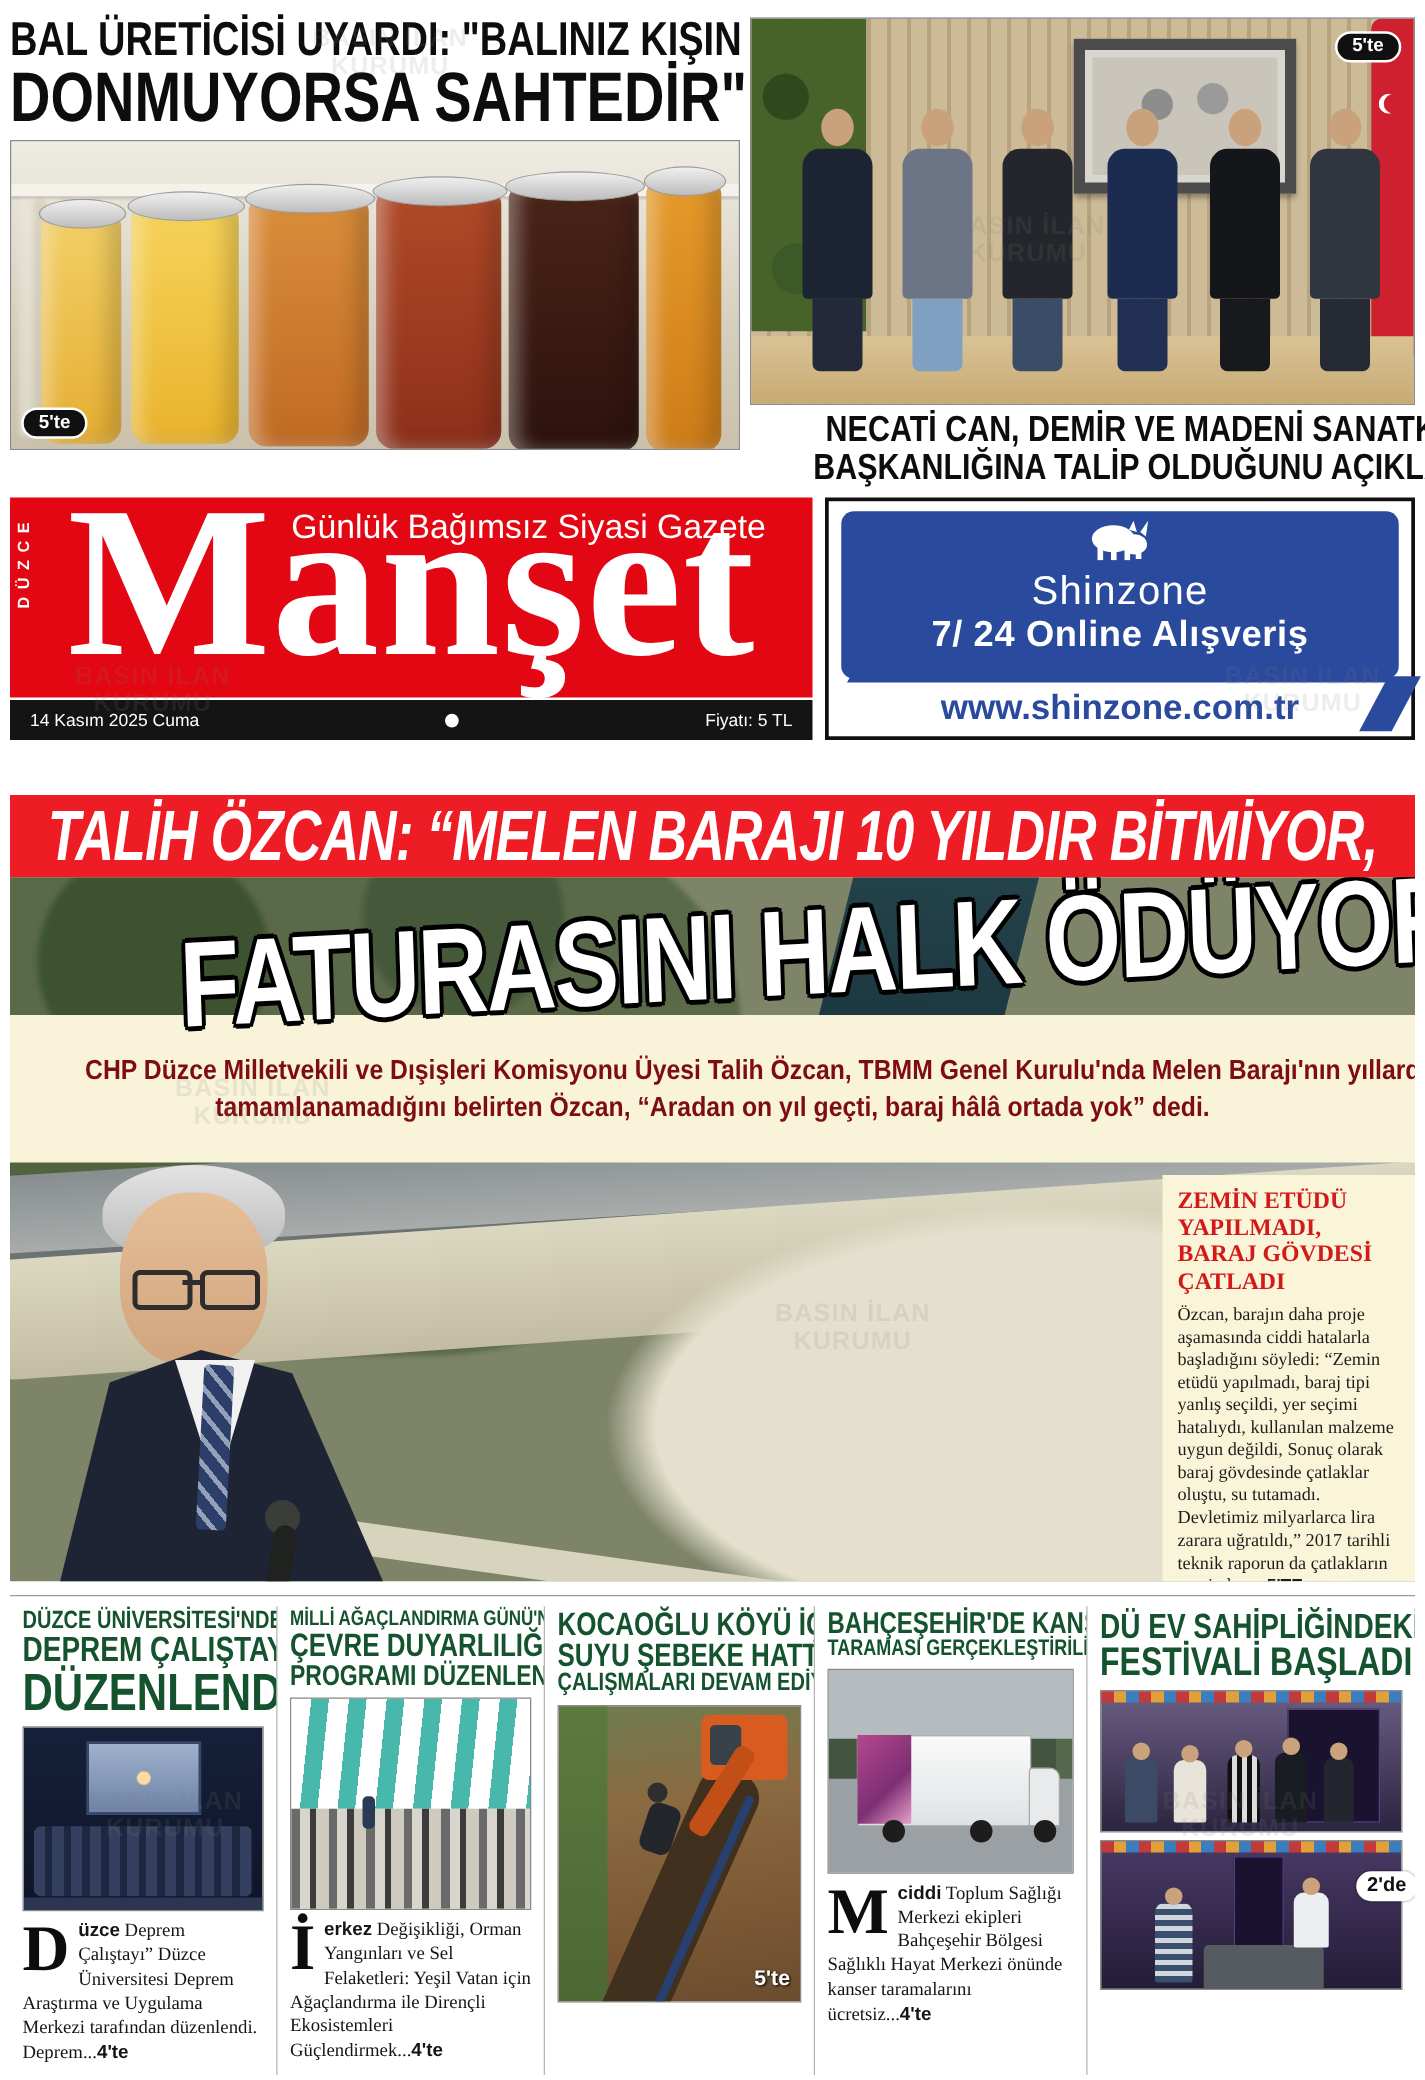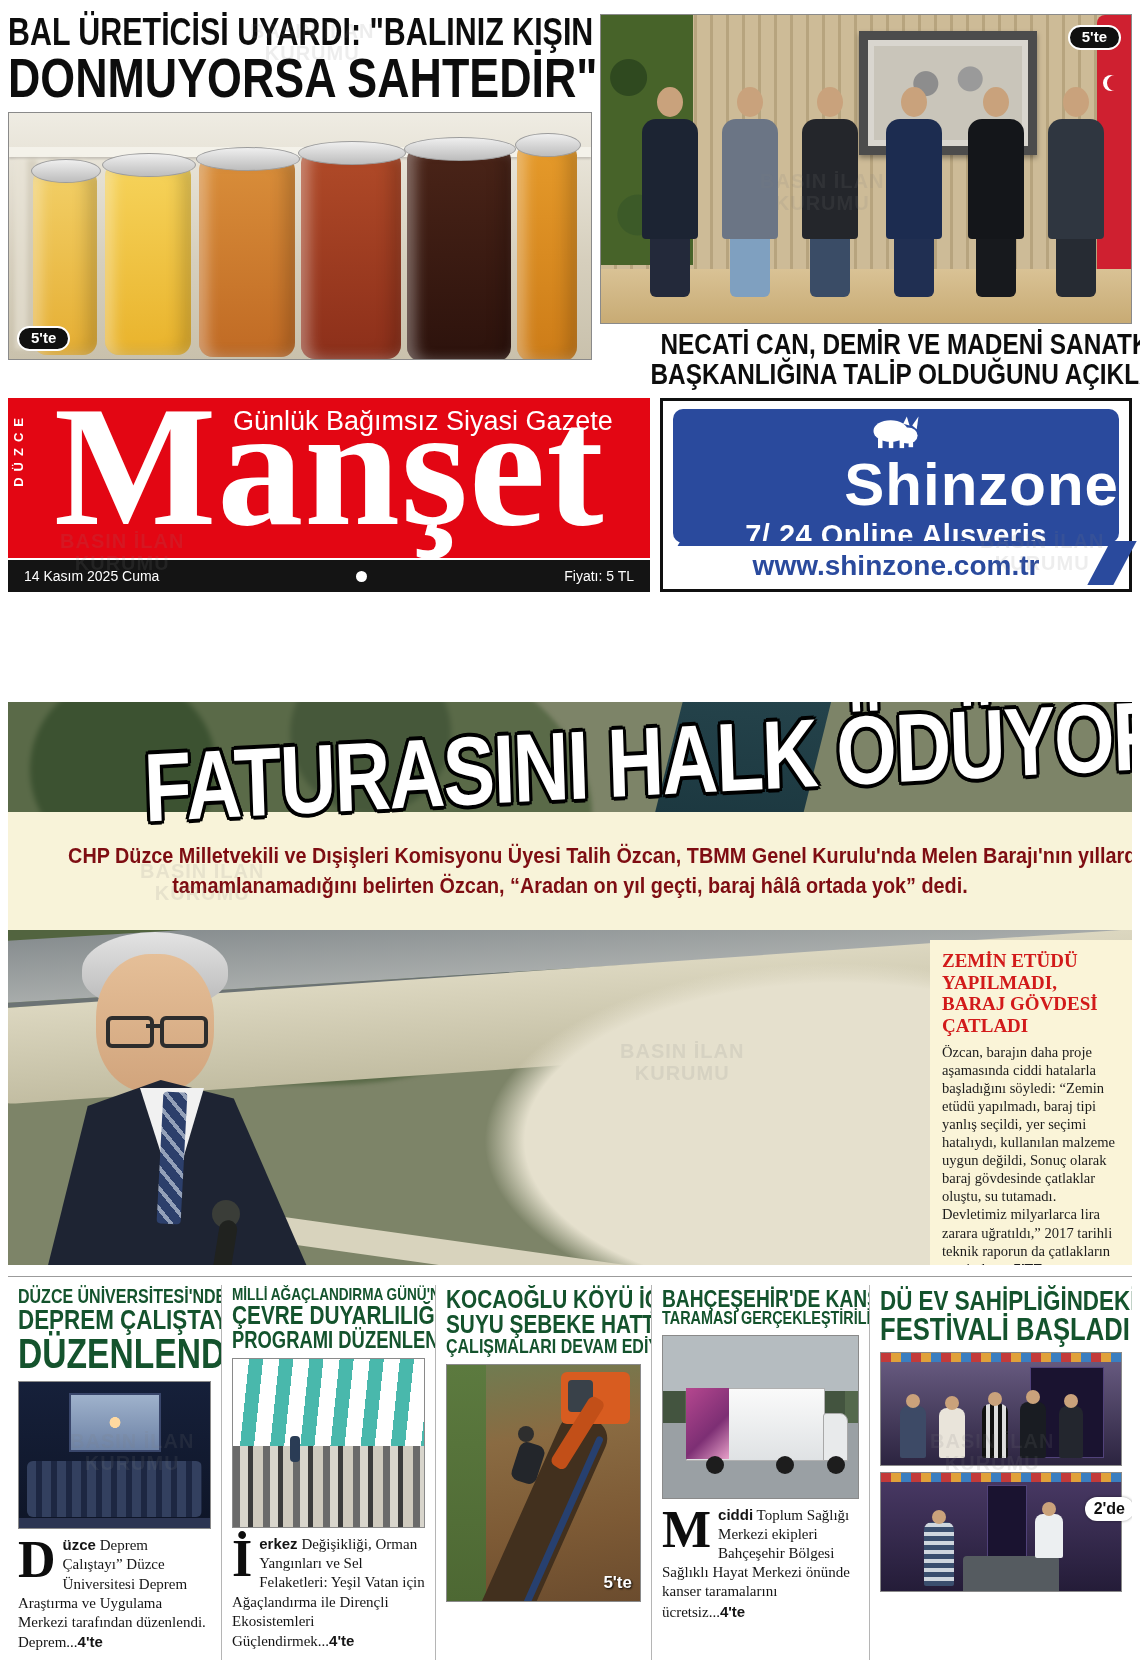--- a/index.html
+++ b/index.html
@@ -66,21 +66,21 @@
     font-weight:bold;font-size:172px;line-height:1;letter-spacing:1px;}
   .dateline{position:absolute;left:8px;top:560px;width:642px;height:32px;background:#141414;color:#fff;
     display:flex;align-items:center;justify-content:space-between;padding:0 16px;box-sizing:border-box;font-size:14px;}
   .dateline .dot{width:11px;height:11px;border-radius:50%;background:#fff;}
 
   
   .ad{position:absolute;left:660px;top:398px;width:472px;height:194px;border:3px solid #101010;
     background:#fff;box-sizing:border-box;}
   .ad-blue{position:absolute;left:10px;right:10px;top:8px;height:134px;background:#2a4a9d;border-radius:10px;
     color:#fff;text-align:center;}
-  .ad-brand{font-size:60px;font-weight:bold;letter-spacing:1px;line-height:1;margin-top:2px;text-align:right;}
+  .ad-brand{font-size:32px;font-weight:normal;letter-spacing:1px;line-height:1;margin-top:2px;}
   .ad-tag{font-size:29px;font-weight:bold;letter-spacing:.5px;margin-top:4px;}
   .ad-band{position:absolute;left:10px;right:10px;bottom:4px;height:44px;text-align:center;}
   .ad-line{height:5px;background:#2a4a9d;transform:skewX(-30deg);margin:0 6px;}
   .ad-url{font-size:28px;font-weight:bold;color:#2a4a9d;line-height:1.2;margin-top:3px;}
   .ad-slant{position:absolute;right:-6px;bottom:0;width:26px;height:44px;background:#2a4a9d;transform:skewX(-28deg);}
 
   
   .lead-banner{position:absolute;left:8px;top:636px;width:1124px;height:66px;background:#ee1c24;
     display:flex;align-items:center;justify-content:center;overflow:visible;}
   .lead-banner .txt{font-size:57px;font-weight:bold;font-style:italic;color:#fff;
@@ -340,20 +340,23 @@
       <div class="ad-brand">Shinzone</div>
       <div class="ad-tag">7/ 24 Online Alışveriş</div>
     </div>
     <div class="ad-band">
       <div class="ad-line"></div>
       <div class="ad-url">www.shinzone.com.tr</div>
       <div class="ad-slant"></div>
     </div>
   </div>
 
+  <div class="lead-banner">
+    <span class="txt">TALİH ÖZCAN: “MELEN BARAJI 10 YILDIR BİTMİYOR,</span>
+  </div>
 
   <div class="main-photo">
     <div class="a-base"></div>
     <div class="a-forest"></div>
     <div class="a-water"></div>
     <div class="a-dam"></div>
     <div class="a-berm"></div>
     <div class="a-light"></div>
     <div class="a-road"></div>
 

